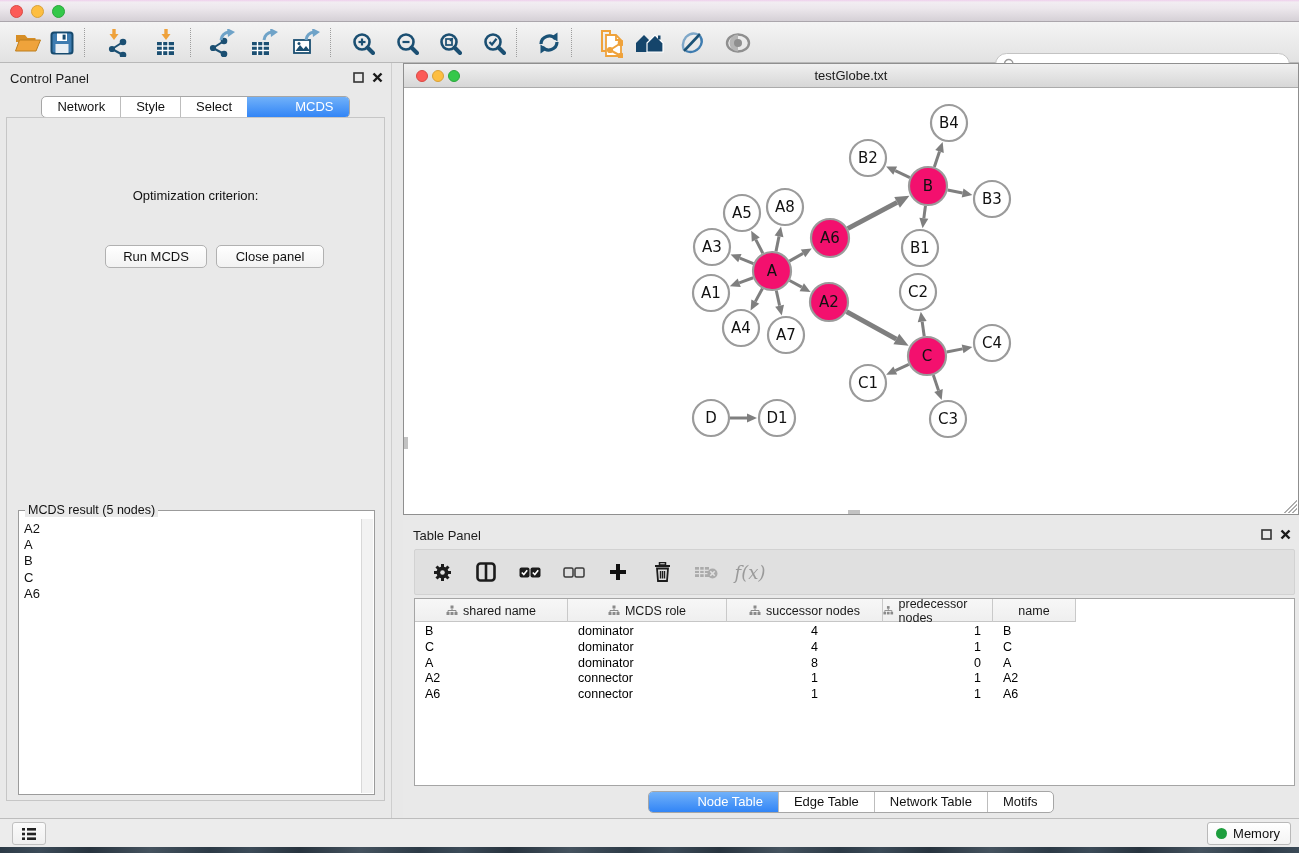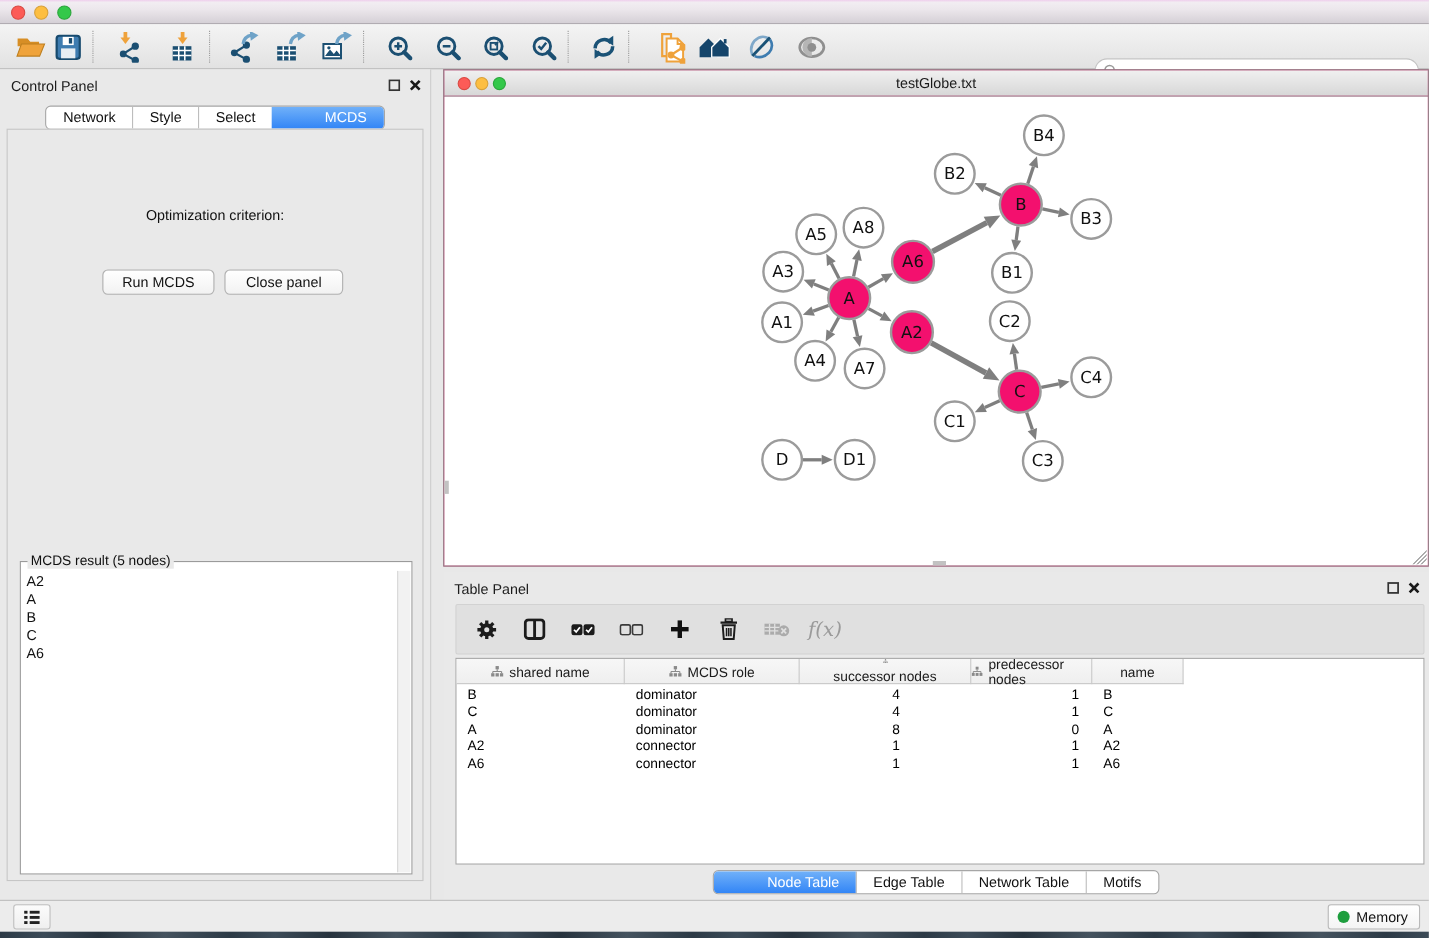--- a/index.html
+++ b/index.html
@@ -45,21 +45,21 @@
   .opt-label { position:absolute; left:0; right:0; top:70px; text-align:center; font-size:13px; color:#111; }
   .dropdown { position:absolute; left:42px; top:93px; width:316px; height:23px; background:#fff;
     border:1px solid #ADADAD; border-radius:4px; }
   .dropdown .val { position:absolute; left:9px; top:3px; font-size:13px; color:#111; white-space:nowrap; }
   .dd-stepper { position:absolute; right:1px; top:1px; bottom:1px; width:19px; border-radius:3px;
     background:linear-gradient(#6CACF8,#2E7BF0); display:flex; flex-direction:column;
     align-items:center; justify-content:center; gap:2px; }
   .tri-up { width:0;height:0;border-left:4px solid transparent;border-right:4px solid transparent;border-bottom:5px solid #fff; }
   .tri-dn { width:0;height:0;border-left:4px solid transparent;border-right:4px solid transparent;border-top:5px solid #fff; }
   .cp-btn { position:absolute; top:127px; height:23px; background:linear-gradient(#FFFFFF,#F2F2F2);
-    border:1px solid #B1B1B1; border-radius:5px; font-size:13px; color:#111; text-align:center; line-height:21px; }
+    border:1px solid #B1B1B1; border-radius:5px; font-size:13px; color:#111; text-align:center; line-height:21px;margin-left:12px; }
   .btn-run { left:86px; width:102px; }
   .btn-close { left:197px; width:108px; }
 
   .result-box { position:absolute; left:11px; right:9px; top:392px; bottom:5px;
     border:1px solid #9B9B9B; background:#fff; }
   .result-legend { position:absolute; left:6px; top:-8px; background:#E9E9E9; padding:0 3px;
     font-size:12.5px; color:#111; }
   .result-list { position:absolute; left:1px; top:8px; bottom:1px; right:13px; background:#fff;
     font-size:13px; color:#111; padding:2px 0 0 4px; line-height:16.2px; overflow:hidden; }
   .result-scroll { position:absolute; right:1px; top:8px; bottom:1px; width:12px;
@@ -508,21 +508,21 @@
             <line x1="6" y1="3.5" x2="6" y2="5.5" stroke="#8a8a8a" stroke-width="1"></line>
             <line x1="2" y1="5.5" x2="10" y2="5.5" stroke="#8a8a8a" stroke-width="1"></line>
             <line x1="2" y1="5.5" x2="2" y2="7" stroke="#8a8a8a" stroke-width="1"></line>
             <line x1="10" y1="5.5" x2="10" y2="7" stroke="#8a8a8a" stroke-width="1"></line>
             <rect x="0.5" y="7" width="3" height="3" fill="#8a8a8a"></rect>
             <rect x="4.5" y="7" width="3" height="3" fill="#8a8a8a"></rect>
             <rect x="8.5" y="7" width="3" height="3" fill="#8a8a8a"></rect>
           </svg>
           <span>MCDS role</span>
         </div>
-        <div class="dt-hcell" style="width: 156px; flex-direction: column;">
+        <div class="dt-hcell" style="width: 156px;">
           <svg width="12" height="11" viewBox="0 0 12 11">
             <rect x="4.5" y="0.5" width="3" height="3" fill="#8a8a8a"></rect>
             <line x1="6" y1="3.5" x2="6" y2="5.5" stroke="#8a8a8a" stroke-width="1"></line>
             <line x1="2" y1="5.5" x2="10" y2="5.5" stroke="#8a8a8a" stroke-width="1"></line>
             <line x1="2" y1="5.5" x2="2" y2="7" stroke="#8a8a8a" stroke-width="1"></line>
             <line x1="10" y1="5.5" x2="10" y2="7" stroke="#8a8a8a" stroke-width="1"></line>
             <rect x="0.5" y="7" width="3" height="3" fill="#8a8a8a"></rect>
             <rect x="4.5" y="7" width="3" height="3" fill="#8a8a8a"></rect>
             <rect x="8.5" y="7" width="3" height="3" fill="#8a8a8a"></rect>
           </svg>

